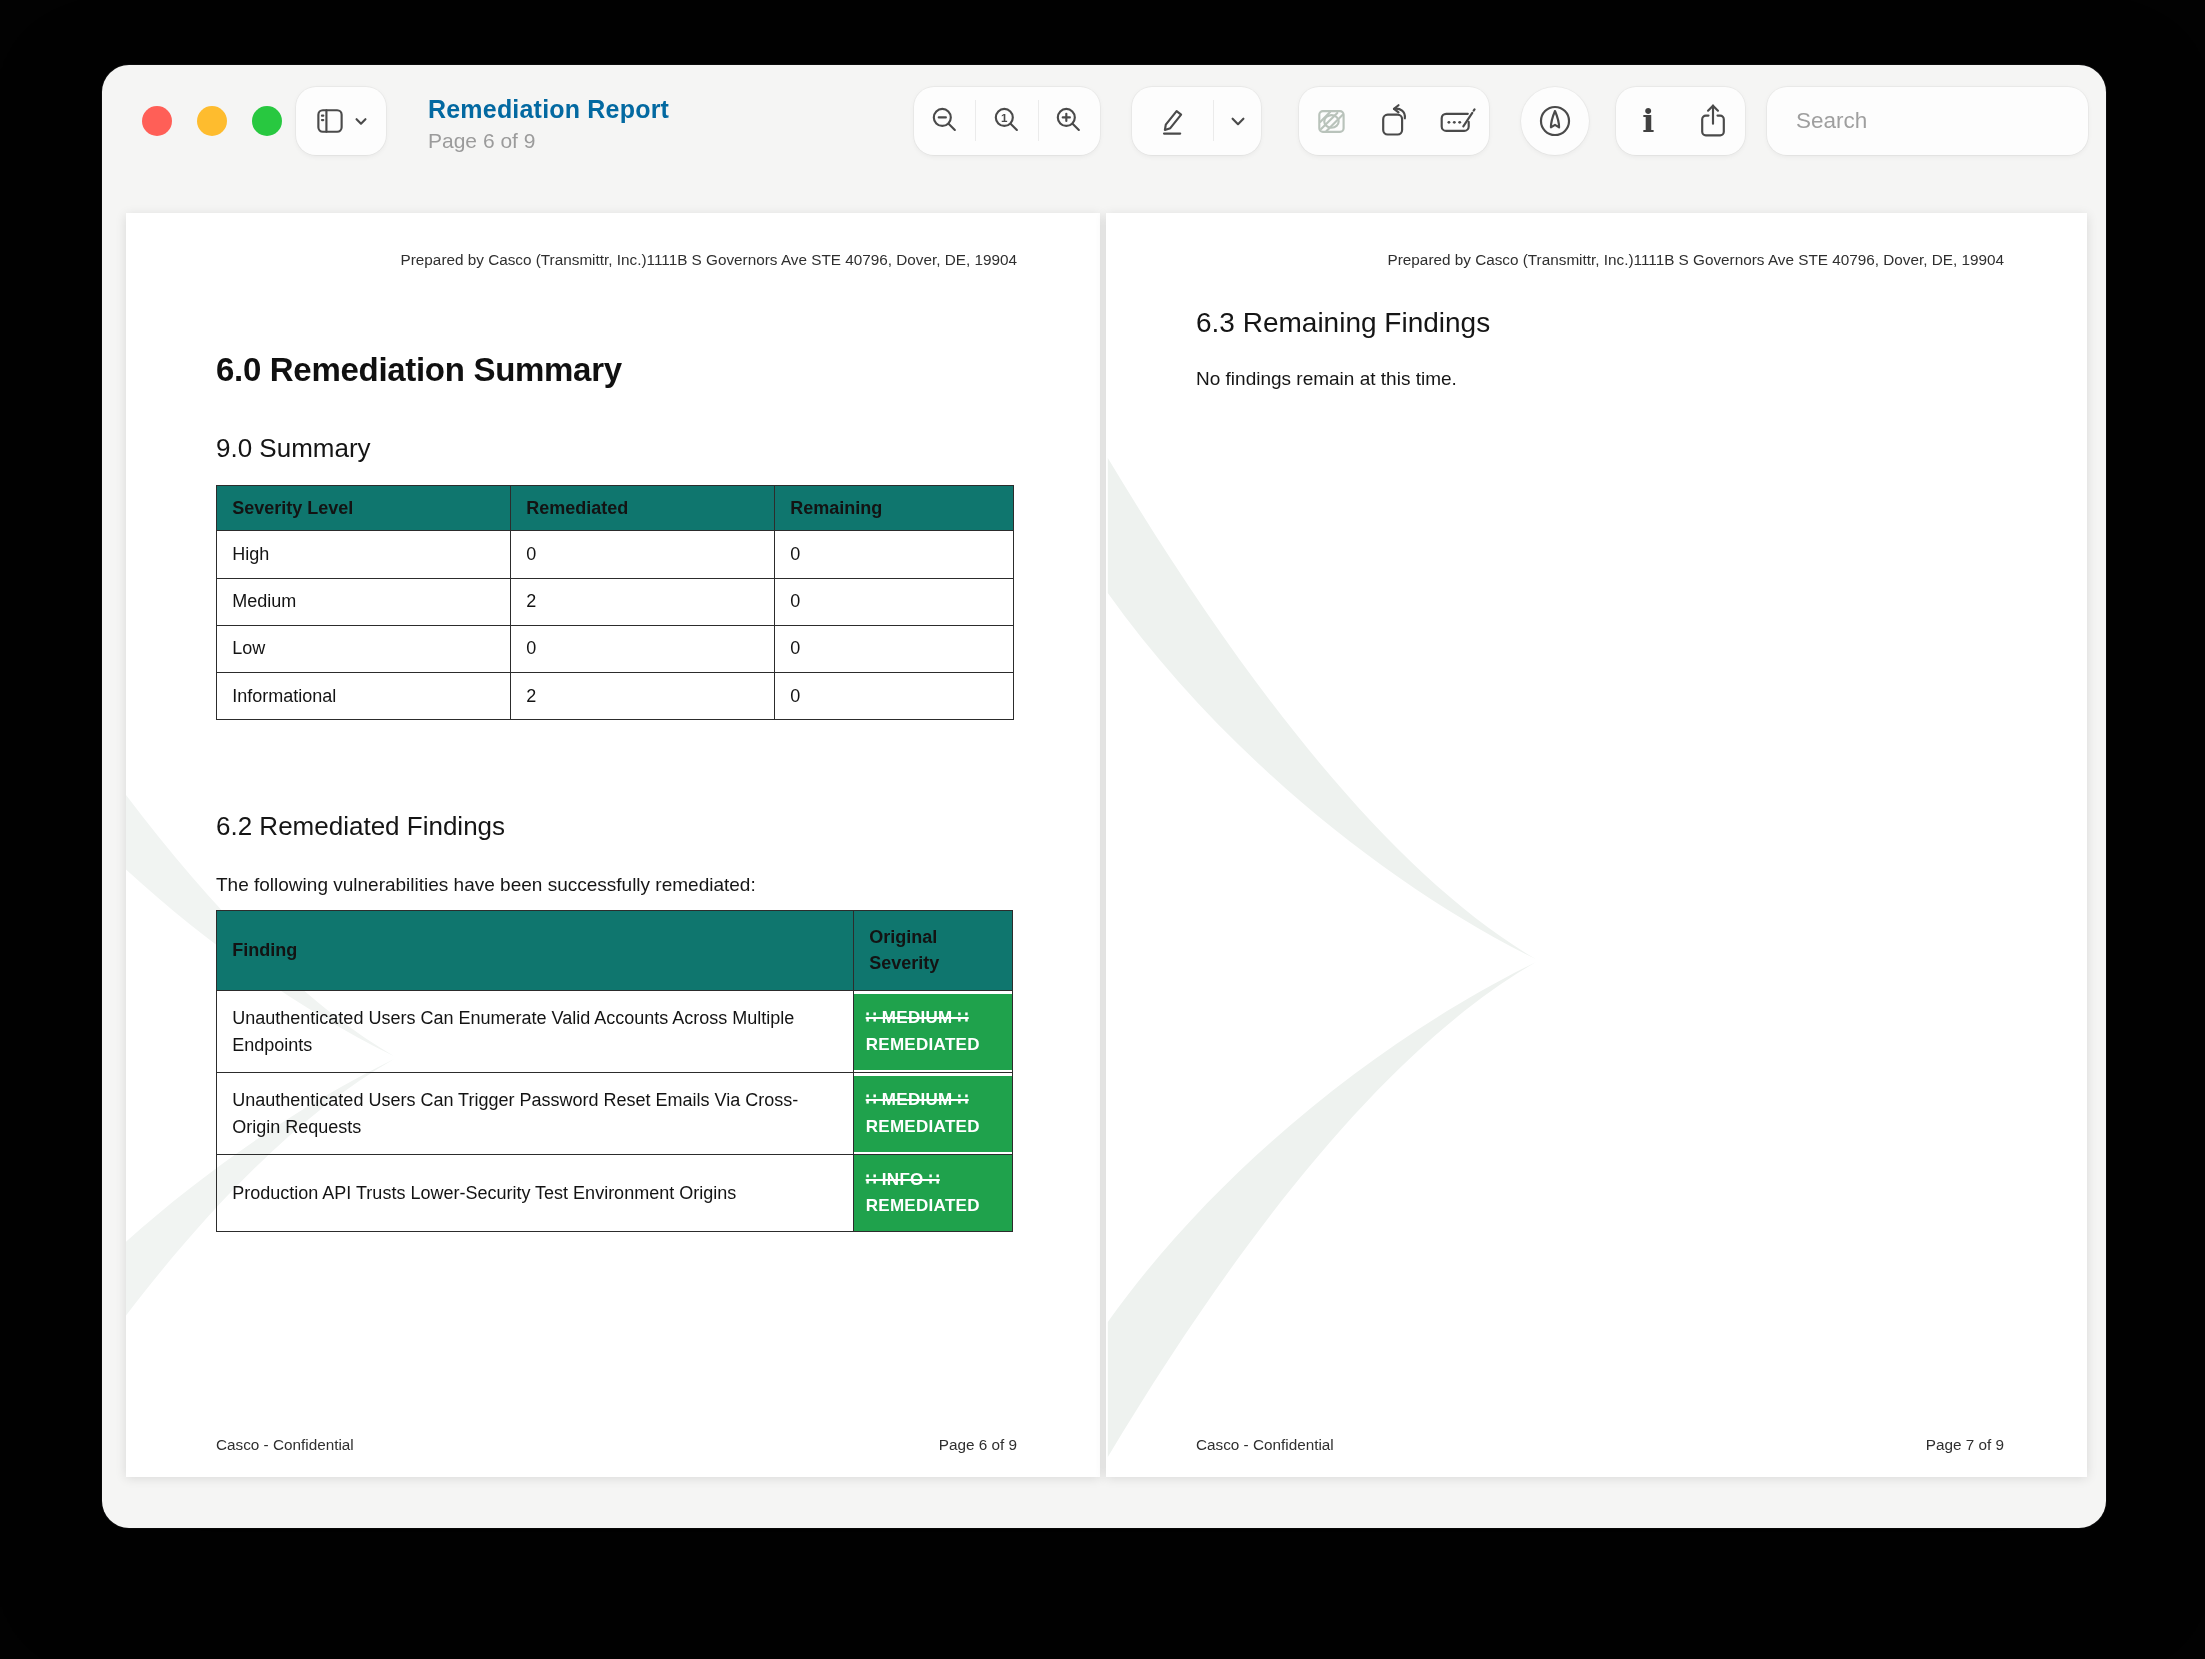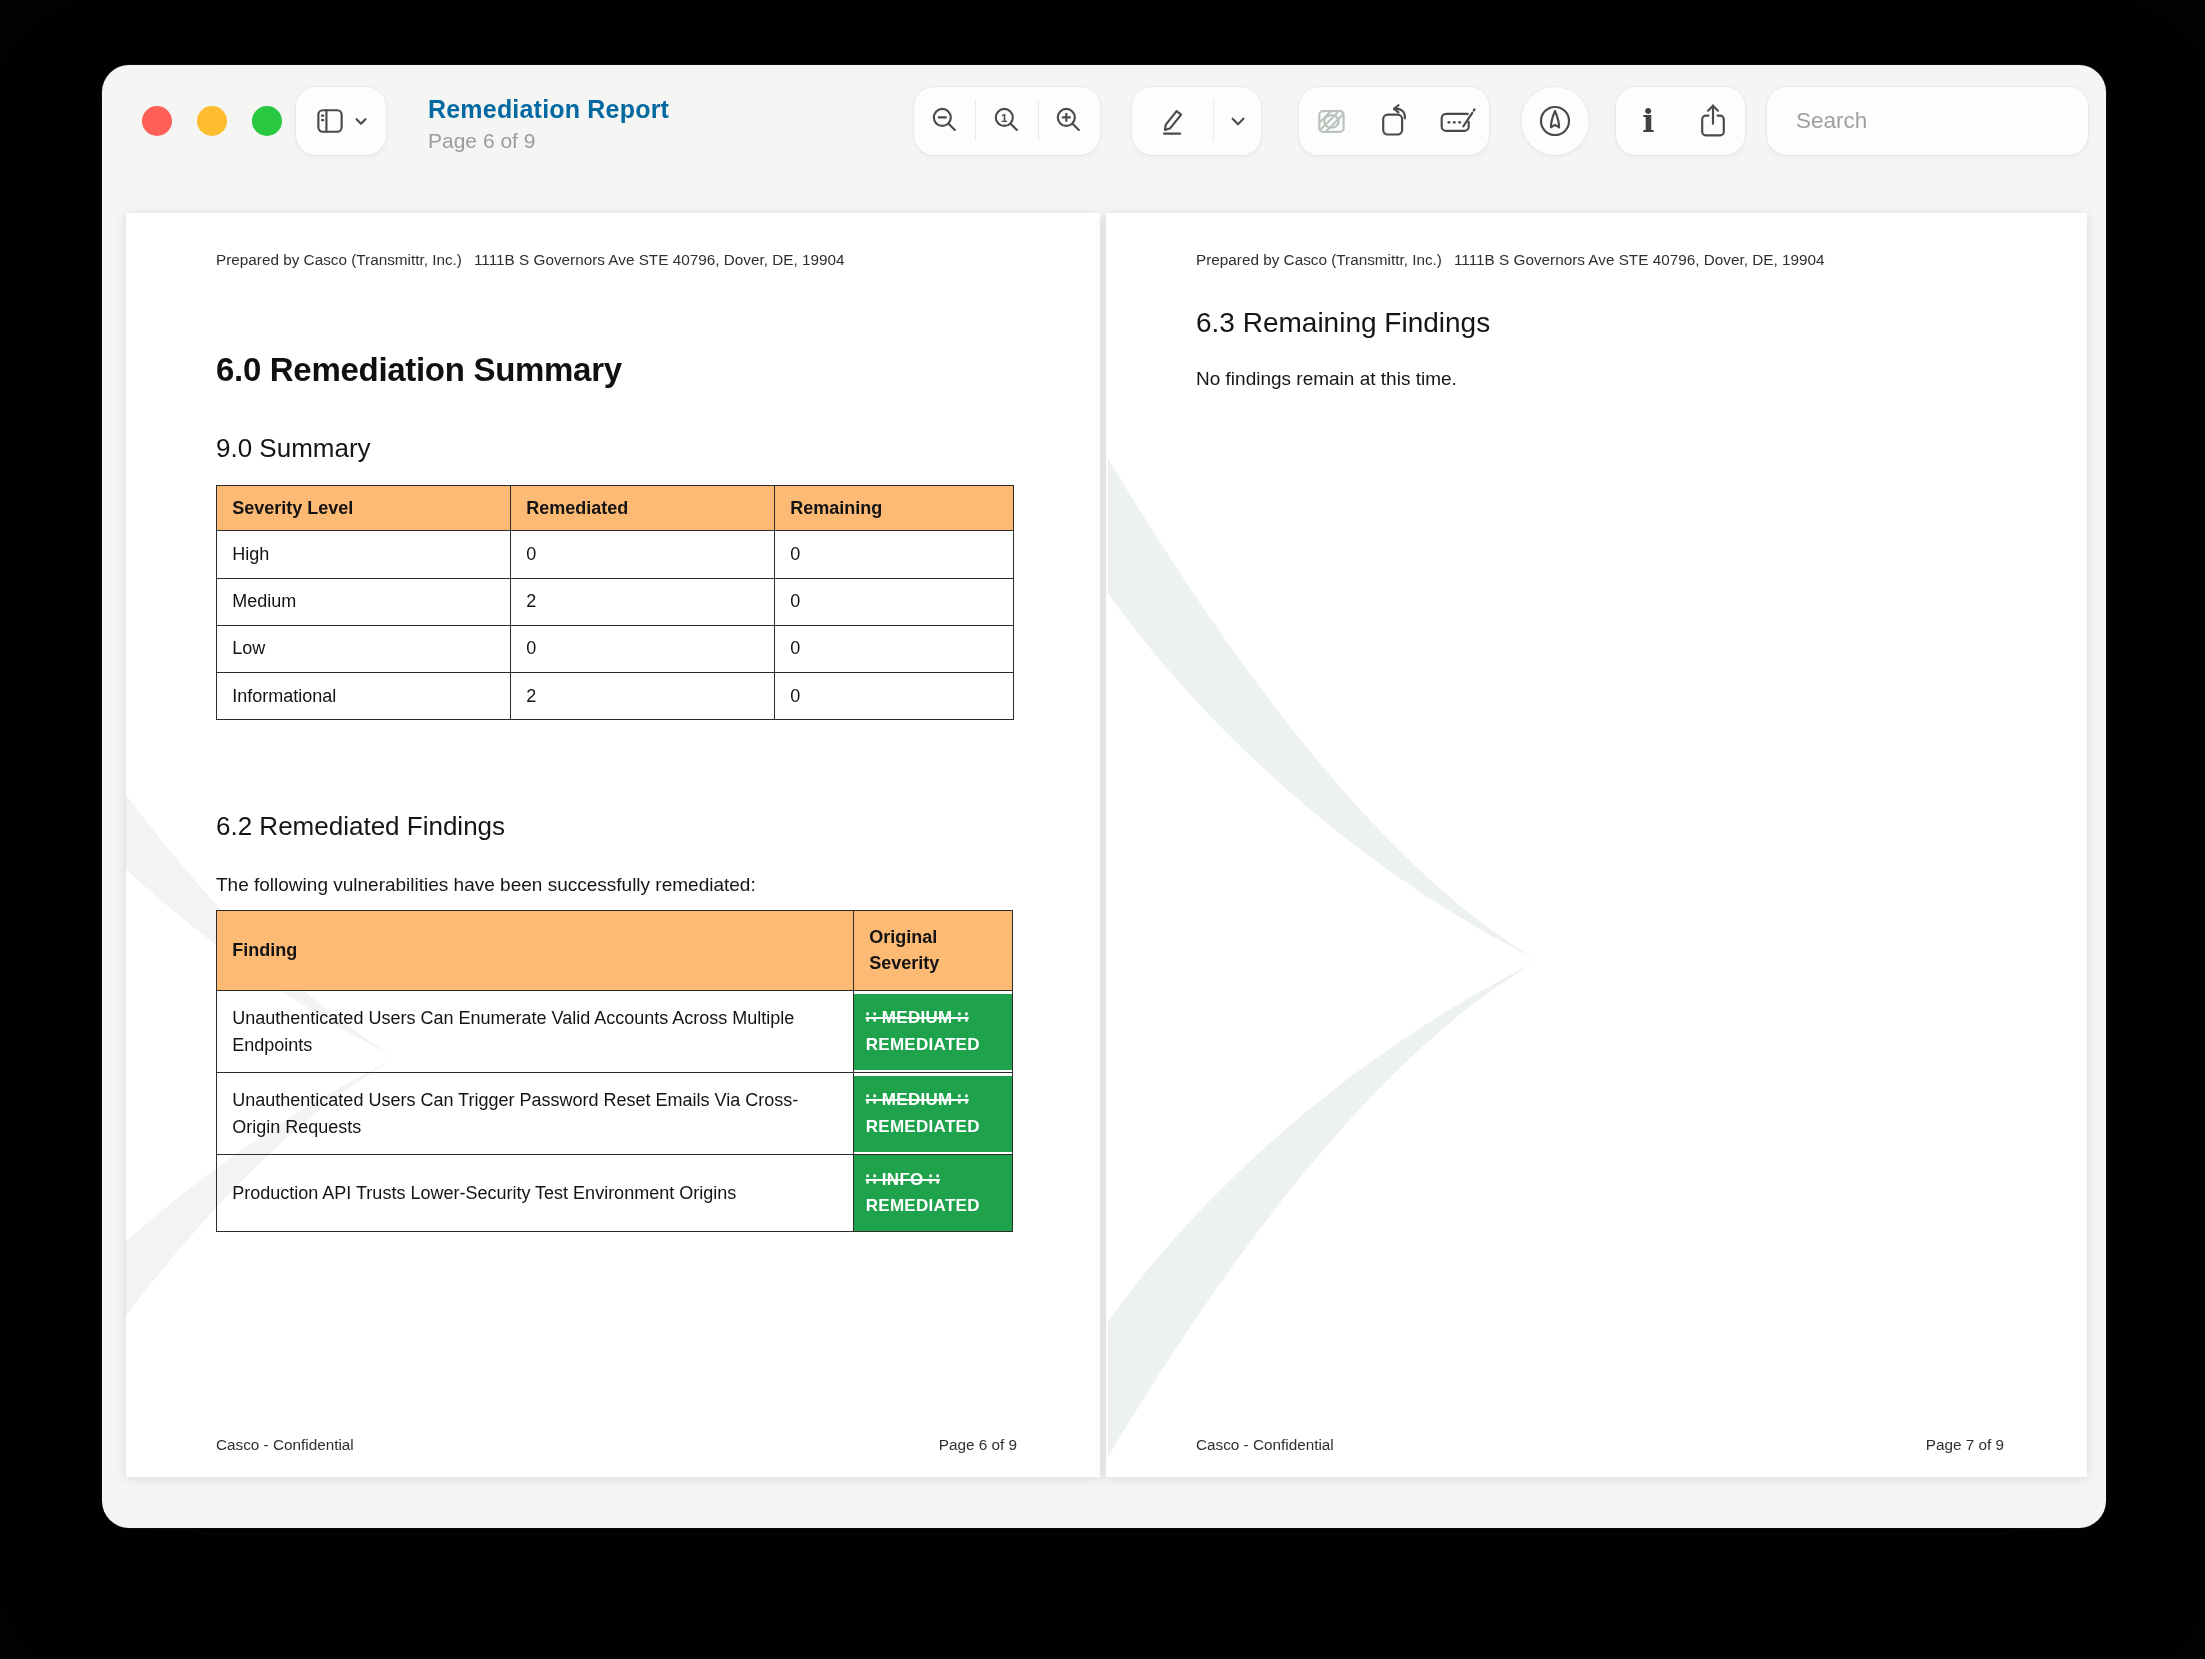--- a/index.html
+++ b/index.html
@@ -40,41 +40,41 @@
   .page {
     position:absolute; top:148px; height:1264px; background:#fff; overflow:hidden;
     box-shadow:0 1.8px 10.8px rgba(0,0,0,.12);
   }
   .page-left  { left:24px;   width:974px; }
   .page-right { left:1004px; width:981px; }
   .watermark { position:absolute; z-index:0; }
   .page-inner { position:absolute; inset:0; z-index:1; }
   .page-head {
     position:absolute; top:38px; left:90px; right:83px;
-    display:flex; justify-content:flex-start;
-    font-size:15.3px; color:#2f2f2f;gap:12px;
+    display:flex; justify-content:flex-end;
+    font-size:15.3px; color:#2f2f2f;
   }
   .page-foot {
     position:absolute; bottom:23.4px; left:90px; right:83px;
     display:flex; justify-content:space-between;
     font-size:15.3px; color:#2f2f2f;
   }
   .h1 { position:absolute; left:90px; top:138px; font-size:33px; font-weight:700; color:#101010; letter-spacing:-0.3px; }
   .h2 { position:absolute; left:90px; font-size:26px; font-weight:400; color:#151515; }
   .h2-61 { top:220px; }
   .h2-62 { top:598px; }
   .h2-63 { top:94px; }
   .para { position:absolute; left:90px; font-size:19px; color:#161616; }
   .para-62 { top:661px; }
   .para-63 { top:155px; }
   table { border-collapse:collapse; position:absolute; left:90px; table-layout:fixed; }
   .t-summary { top:272px; width:797px; }
   .t-findings { top:697px; width:797px; }
   th, td { border:1.8px solid #2c2c2c; font-size:18px; color:#131313; text-align:left; vertical-align:middle; }
-  th { font-weight:700; background:#fdba74; padding:11.7px 15.3px;margin-left:8px; }
+  th { font-weight:700; background:#0f766e; padding:11.7px 15.3px;margin-left:8px; }
   .t-summary td { padding:12.6px 15.3px; }
   .t-findings th { padding:14.4px 15.3px; line-height:1.4; }
   .t-findings td.f-cell { padding:13.5px 15.3px; line-height:1.5; }
   td.badge-cell { padding:0; }
   .badge { width:100%; height:100%; padding:11.7px 11.7px; line-height:1.55; }
   .badge-top {
     font-size:17px; font-weight:700; color:#fff; letter-spacing:0.3px;
     text-decoration:line-through; text-decoration-thickness:2.3px; white-space:nowrap;
   }
   .badge-bottom { font-size:17px; font-weight:700; color:#fff; letter-spacing:0.3px; }

